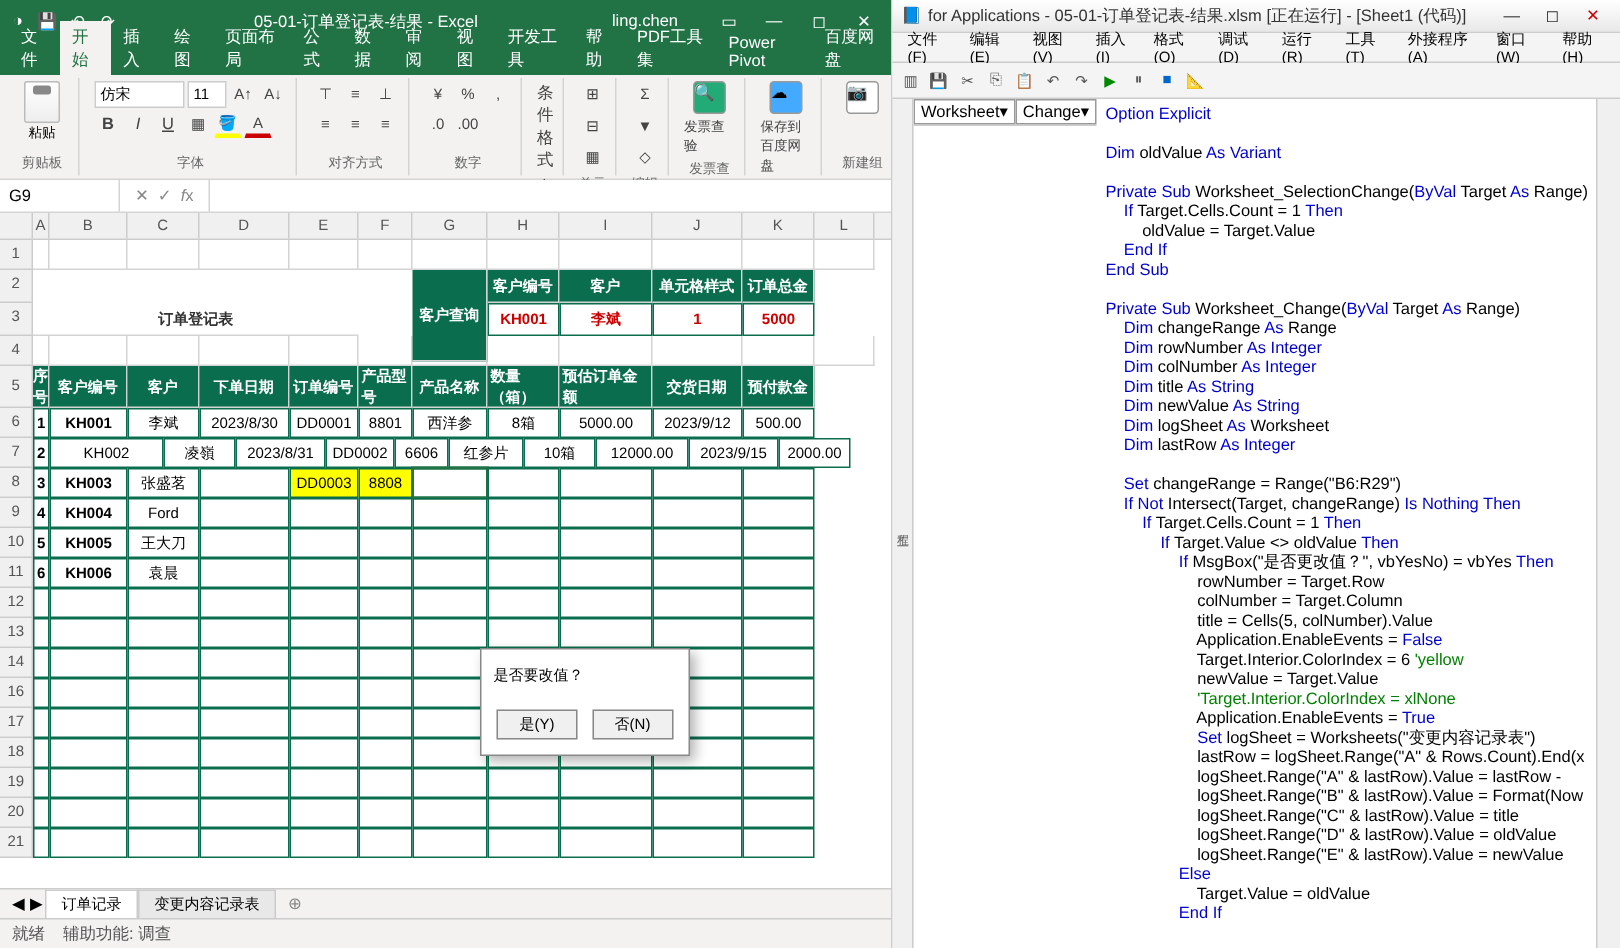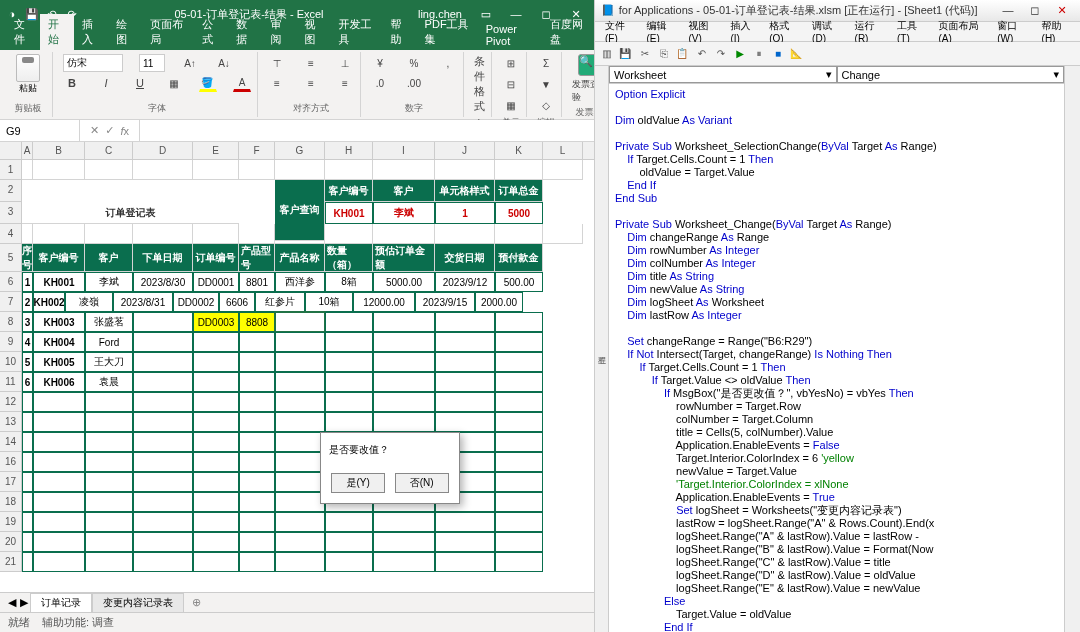--- a/index.html
+++ b/index.html
@@ -21,21 +21,21 @@
 
 .ribbon{height:70px;background:#f3f2f1;border-bottom:1px solid #d4d4d4;display:flex;padding:2px 4px;gap:4px}
 .grp{border-right:1px solid #d4d4d4;padding:2px 6px;display:flex;flex-direction:column;justify-content:space-between}
 .grp-lbl{text-align:center;font-size:9px;color:#666;margin-top:2px}
 .grp-body{display:flex;gap:3px;flex-wrap:wrap;align-items:center}
 .btn-sm{width:18px;height:18px;border:1px solid transparent;display:flex;align-items:center;justify-content:center;cursor:pointer;font-size:10px;color:#444}
 .paste-big{display:flex;flex-direction:column;align-items:center;width:36px;cursor:pointer}
 .paste-big .picon{width:24px;height:28px;background:linear-gradient(#fff,#eee);border:1px solid #bbb;border-radius:2px;position:relative}
 .paste-big .picon::after{content:"";position:absolute;top:2px;left:5px;width:12px;height:6px;background:#888;border-radius:2px}
 .font-box{display:flex;flex-direction:column;gap:2px}
-.font-row{display:flex;gap:16px;align-items:center}
+.font-row{display:flex;gap:2px;align-items:center}
 .font-sel{border:1px solid #ccc;height:18px;padding:0 3px;font-size:10px;background:#fff;display:flex;align-items:center}
 .big-ico{display:flex;flex-direction:column;align-items:center;width:34px;cursor:pointer}
 .big-ico .ic{width:22px;height:22px;border:1px solid #999;border-radius:3px;background:#fff}
 .big-ico .txt{font-size:9px;color:#444;margin-top:2px}
 
 .fbar{height:22px;display:flex;border-bottom:1px solid #d4d4d4;background:#fff}
 .namebox{width:80px;border-right:1px solid #d4d4d4;padding:2px 6px;font-size:11px;display:flex;align-items:center}
 .fx{width:60px;display:flex;align-items:center;justify-content:center;gap:6px;border-right:1px solid #d4d4d4;color:#888}
 .formula{flex:1;padding:2px 6px}
 
@@ -85,21 +85,21 @@
 
   <div class="excel">
     <div class="titlebar">
       <div class="qa">
         <span>◑</span>
         <span>💾</span>
         <span>↶</span>
         <span>↷</span>
       </div>
       <div class="fname">05-01-订单登记表-结果 - Excel</div>
-      <div style="margin-right:10px">ling.chen</div>
+      <div style="margin-right:20px">ling.chen</div>
       <div class="win">
         <span>▭</span>
         <span>—</span>
         <span>◻</span>
         <span>✕</span>
       </div>
     </div>
     <div class="tabs" id="ribbon-tabs">
         <div class="tab">文件</div>
         <div class="tab active">开始</div>
@@ -323,21 +323,21 @@
             <div class="cell tbl-cell" style="width: 36px;">8801</div>
             <div class="cell tbl-cell" style="width: 50px;">西洋参</div>
             <div class="cell tbl-cell" style="width: 48px;">8箱</div>
             <div class="cell tbl-cell" style="width: 62px;">5000.00</div>
             <div class="cell tbl-cell" style="width: 60px;">2023/9/12</div>
             <div class="cell tbl-cell" style="width: 48px;">500.00</div>
           </div>
           <div class="row">
             <div class="rh">7</div>
             <div class="cell tbl-cell" style="width: 11px; font-weight: bold;">2</div>
-            <div class="cell tbl-cell" style="width: 32px; font-weight: bold;">KH002</div>
+            <div class="cell tbl-cell" style="width: 76px; font-weight: normal;">KH002</div>
             <div class="cell tbl-cell" style="width: 48px;">凌嶺</div>
             <div class="cell tbl-cell" style="width: 60px;">2023/8/31</div>
             <div class="cell tbl-cell" style="width: 46px;">DD0002</div>
             <div class="cell tbl-cell" style="width: 36px;">6606</div>
             <div class="cell tbl-cell" style="width: 50px;">红参片</div>
             <div class="cell tbl-cell" style="width: 48px;">10箱</div>
             <div class="cell tbl-cell" style="width: 62px;">12000.00</div>
             <div class="cell tbl-cell" style="width: 60px;">2023/9/15</div>
             <div class="cell tbl-cell" style="width: 48px;">2000.00</div>
           </div>
@@ -557,40 +557,40 @@
     </div>
     <div class="vba-menu" id="vba-menu">
         <span class="mi">文件(F)</span>
         <span class="mi">编辑(E)</span>
         <span class="mi">视图(V)</span>
         <span class="mi">插入(I)</span>
         <span class="mi">格式(O)</span>
         <span class="mi">调试(D)</span>
         <span class="mi">运行(R)</span>
         <span class="mi">工具(T)</span>
-        <span class="mi">页面布局(A)</span>
+        <span class="mi">外接程序(A)</span>
         <span class="mi">窗口(W)</span>
         <span class="mi">帮助(H)</span>
       </div>
     <div class="vba-tb">
       <span class="ti">▥</span>
       <span class="ti">💾</span>
       <span class="ti">✂</span>
       <span class="ti">⎘</span>
       <span class="ti">📋</span>
       <span class="ti">↶</span>
       <span class="ti">↷</span>
       <span class="ti" style="color:#080">▶</span>
       <span class="ti">⏸</span>
       <span class="ti" style="color:#06c">■</span>
       <span class="ti">📐</span>
     </div>
     <div style="display:flex;flex:1;overflow:hidden">
       <div class="side-strip">工程</div>
-      <div style="flex:1;display:flex;flex-direction:column;overflow:hidden">
+      <div style="flex:1;display:flex;overflow:hidden">
         <div class="vba-obj">
           <div class="sel">
               <span>Worksheet</span>
               <span>▾</span>
             </div>
           <div class="sel">
               <span>Change</span>
               <span>▾</span>
             </div>
         </div>

